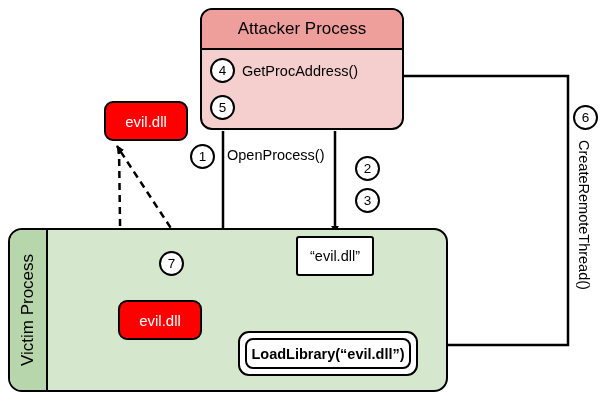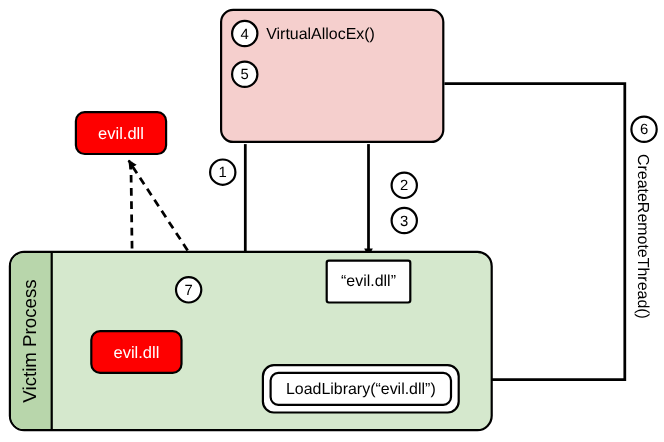--- a/index.html
+++ b/index.html
@@ -27,36 +27,36 @@
   
   .proc-victim{left:8px;top:228px;width:440px;height:164px;
      border:2.5px solid #000;border-radius:14px;background:#d5e8cd;overflow:hidden;}
   .proc-victim .side{position:absolute;left:0;top:0;width:36px;height:100%;
      background:#b8d6ab;border-right:2.5px solid #000;
      display:flex;align-items:center;justify-content:center;}
   .proc-victim .side span{transform:rotate(-90deg);white-space:nowrap;font-size:17px;color:#000;}
 
   
   .dll{background:#fe0000;border:2.5px solid #000;border-radius:9px;
-     display:flex;align-items:center;justify-content:center;}
+     display:flex;align-items:center;justify-content:center;margin-left:36px;}
   .dll span{color:#fff;font-size:15px;}
   .dll-top{left:68px;top:101px;width:84px;height:40px;}
   .dll-victim{left:82px;top:300px;width:84px;height:40px;}
 
   
   .strbox{left:296px;top:236px;width:78px;height:40px;background:#fff;
      border:2.5px solid #000;border-radius:3px;display:flex;align-items:center;justify-content:center;}
   .strbox span{font-size:14.5px;color:#000;}
 
   
   .llouter{left:238px;top:331px;width:180px;height:45px;background:#fff;
      border:2.5px solid #000;border-radius:11px;}
   .llinner{position:absolute;left:5px;top:5px;right:5px;bottom:5px;background:#fff;
      border:2.5px solid #000;border-radius:8px;display:flex;align-items:center;justify-content:center;}
-  .llinner span{font-size:14.5px;color:#000;white-space:nowrap;}
+  .llinner span{font-size:14.5px;color:#000;white-space:nowrap;font-weight:bold;}
 
   
   .steplab{position:absolute;display:flex;align-items:center;gap:8px;}
   .steplab .txt{font-size:14.5px;color:#000;white-space:nowrap;}
   .textonly{position:absolute;font-size:14.5px;color:#000;white-space:nowrap;}
 
   .rotlab{position:absolute;font-size:14.5px;color:#000;white-space:nowrap;
      transform-origin:left top;transform:rotate(90deg);}
   .floatcirc{position:absolute;}
 </style>
@@ -82,24 +82,27 @@
     <path d="M404,76 L568,76 L568,345 L427,345" fill="none" stroke="#000" stroke-width="2.5" marker-end="url(#ah)"></path>
 
     <line x1="335" y1="277" x2="335" y2="331" stroke="#000" stroke-width="2.5" stroke-dasharray="7,5" marker-end="url(#ahd)"></line>
 
     <line x1="243" y1="338" x2="117" y2="146" stroke="#000" stroke-width="2.5" stroke-dasharray="7,5" marker-end="url(#ahd)"></line>
 
     <line x1="119" y1="147" x2="121" y2="297" stroke="#000" stroke-width="2.5" stroke-dasharray="7,5" marker-end="url(#ahd)"></line>
   </svg>
 
   <div class="node proc-attacker">
+    <div class="hdr">
+      <span>Attacker Process</span>
+    </div>
     <div class="body">
       <div class="api-row" style="top:8px;">
         <div class="circ">4</div>
-        <div class="lbl">VirtualAllocEx()</div>
+        <div class="lbl">GetProcAddress()</div>
       </div>
       <div class="api-row" style="top:45px;">
         <div class="circ">5</div>
       </div>
     </div>
   </div>
 
   <div class="node proc-victim">
     <div class="side">
       <span>Victim Process</span>
@@ -120,20 +123,21 @@
 
   <div class="node llouter">
     <div class="llinner">
       <span>LoadLibrary(“evil.dll”)</span>
     </div>
   </div>
 
   <div class="steplab" style="left:190px;top:144px;">
     <div class="circ">1</div>
   </div>
+  <div class="textonly" style="left:227px;top:147px;">OpenProcess()</div>
 
   <div class="steplab" style="left:355px;top:156px;">
     <div class="circ">2</div>
   </div>
 
   <div class="steplab" style="left:355px;top:188px;">
     <div class="circ">3</div>
   </div>
 
   <div class="floatcirc" style="left:573px;top:105px;">

